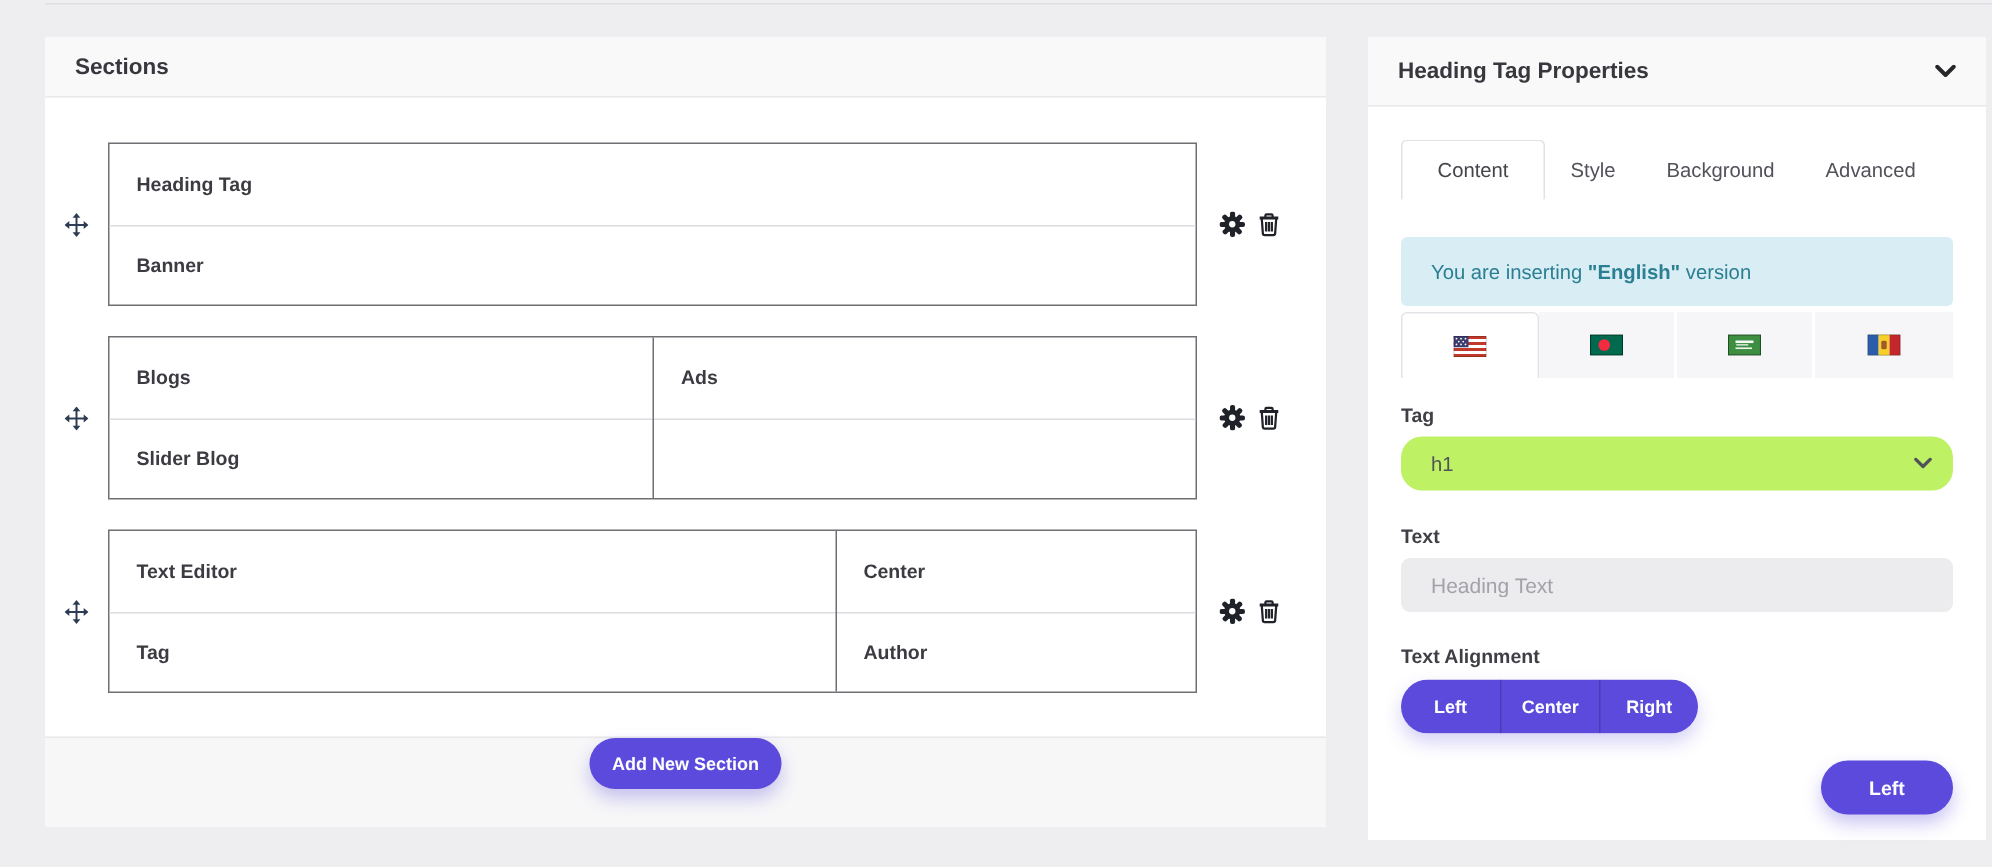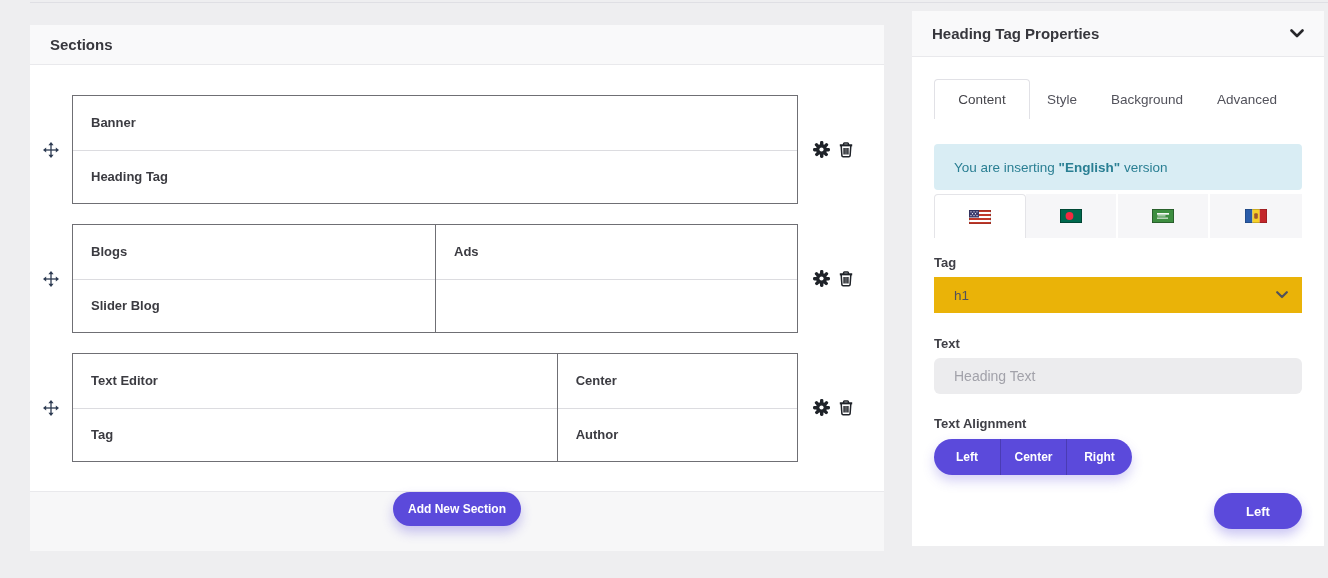--- a/index.html
+++ b/index.html
@@ -50,21 +50,21 @@
     display:flex; justify-content:center;
   }
   .btn-purple {
     background:#5b4adb; color:#fff; border:none; cursor:pointer;
     font-family:"Liberation Sans", sans-serif; font-weight:bold;
     border-radius:17px; box-shadow:0 6px 12px rgba(91,74,219,.32);
   }
   .add-section-btn { width:128px; height:34px; font-size:12px; }
 
   
-  .props-card { left:912px; top:11px; width:412px; height:535px; }
+  .props-card { left:912px; top:25px; width:412px; height:535px; }
   .props-card .card-header { height:46px; justify-content:space-between; }
   .collapse-chevron { width:14px; height:9px; display:flex; cursor:pointer; }
   .props-body { padding:22px 22px 14px 22px; }
 
   .tabs { display:flex; align-items:stretch; height:40px; }
   .tab {
     font-size:13.5px; color:#52525b; display:flex; align-items:center; justify-content:center;
     padding:0 17px; cursor:pointer;
   }
   .tab.active {
@@ -91,21 +91,21 @@
   }
   .flag-tab svg { display:block; }
 
   .field-label { display:block; font-size:13px; font-weight:bold; color:#3f3f46; }
   .lbl-tag { margin-top:17px; }
   .lbl-text { margin-top:23px; }
   .lbl-align { margin-top:22px; }
 
   .select-wrap { position:relative; margin-top:7px; }
   .tag-select {
-    width:100%; height:36px; background:#eab308; border:none; border-radius:0;
+    width:100%; height:36px; background:#bef264; border:none; border-radius:14px;
     padding:0 20px; font-size:13.5px; color:#52525b; appearance:none; -webkit-appearance:none;
     font-family:"Liberation Sans", sans-serif; cursor:pointer;
   }
   .sel-chev { position:absolute; right:14px; top:14px; width:12px; height:8px; pointer-events:none; display:flex; }
 
   .text-input {
     margin-top:7px; width:100%; height:36px; background:#ececee; border:none; border-radius:6px;
     padding:0 20px; font-size:14px; color:#52525b; font-family:"Liberation Sans", sans-serif;
   }
   .text-input::placeholder { color:#a2a2aa; }
@@ -140,24 +140,24 @@
             <rect x="2.5" y="7.35" width="11" height="1.3"></rect>
           <path d="M8 0 L10.6 3.2 H5.4 Z"></path>
             <path d="M8 16 L5.4 12.8 H10.6 Z"></path>
           <path d="M0 8 L3.2 5.4 V10.6 Z"></path>
             <path d="M16 8 L12.8 5.4 V10.6 Z"></path>
         </svg>
       </span>
       <div class="section-box">
         <div class="sec-col full">
           <div class="cell">
+              <span>Heading Tag</span>
+            </div>
+          <div class="cell">
               <span>Banner</span>
-            </div>
-          <div class="cell">
-              <span>Heading Tag</span>
             </div>
         </div>
         <div class="mid-line"></div>
       </div>
       <span class="row-icons">
         <span class="icon-btn">
           <svg width="17" height="17" viewBox="0 0 17 17" fill="#1f2329">
             <rect x="7" y="0" width="3.4" height="17" rx="1.4"></rect>
             <rect x="7" y="0" width="3.4" height="17" rx="1.4" transform="rotate(45 8.5 8.5)"></rect>
             <rect x="7" y="0" width="3.4" height="17" rx="1.4" transform="rotate(90 8.5 8.5)"></rect>

